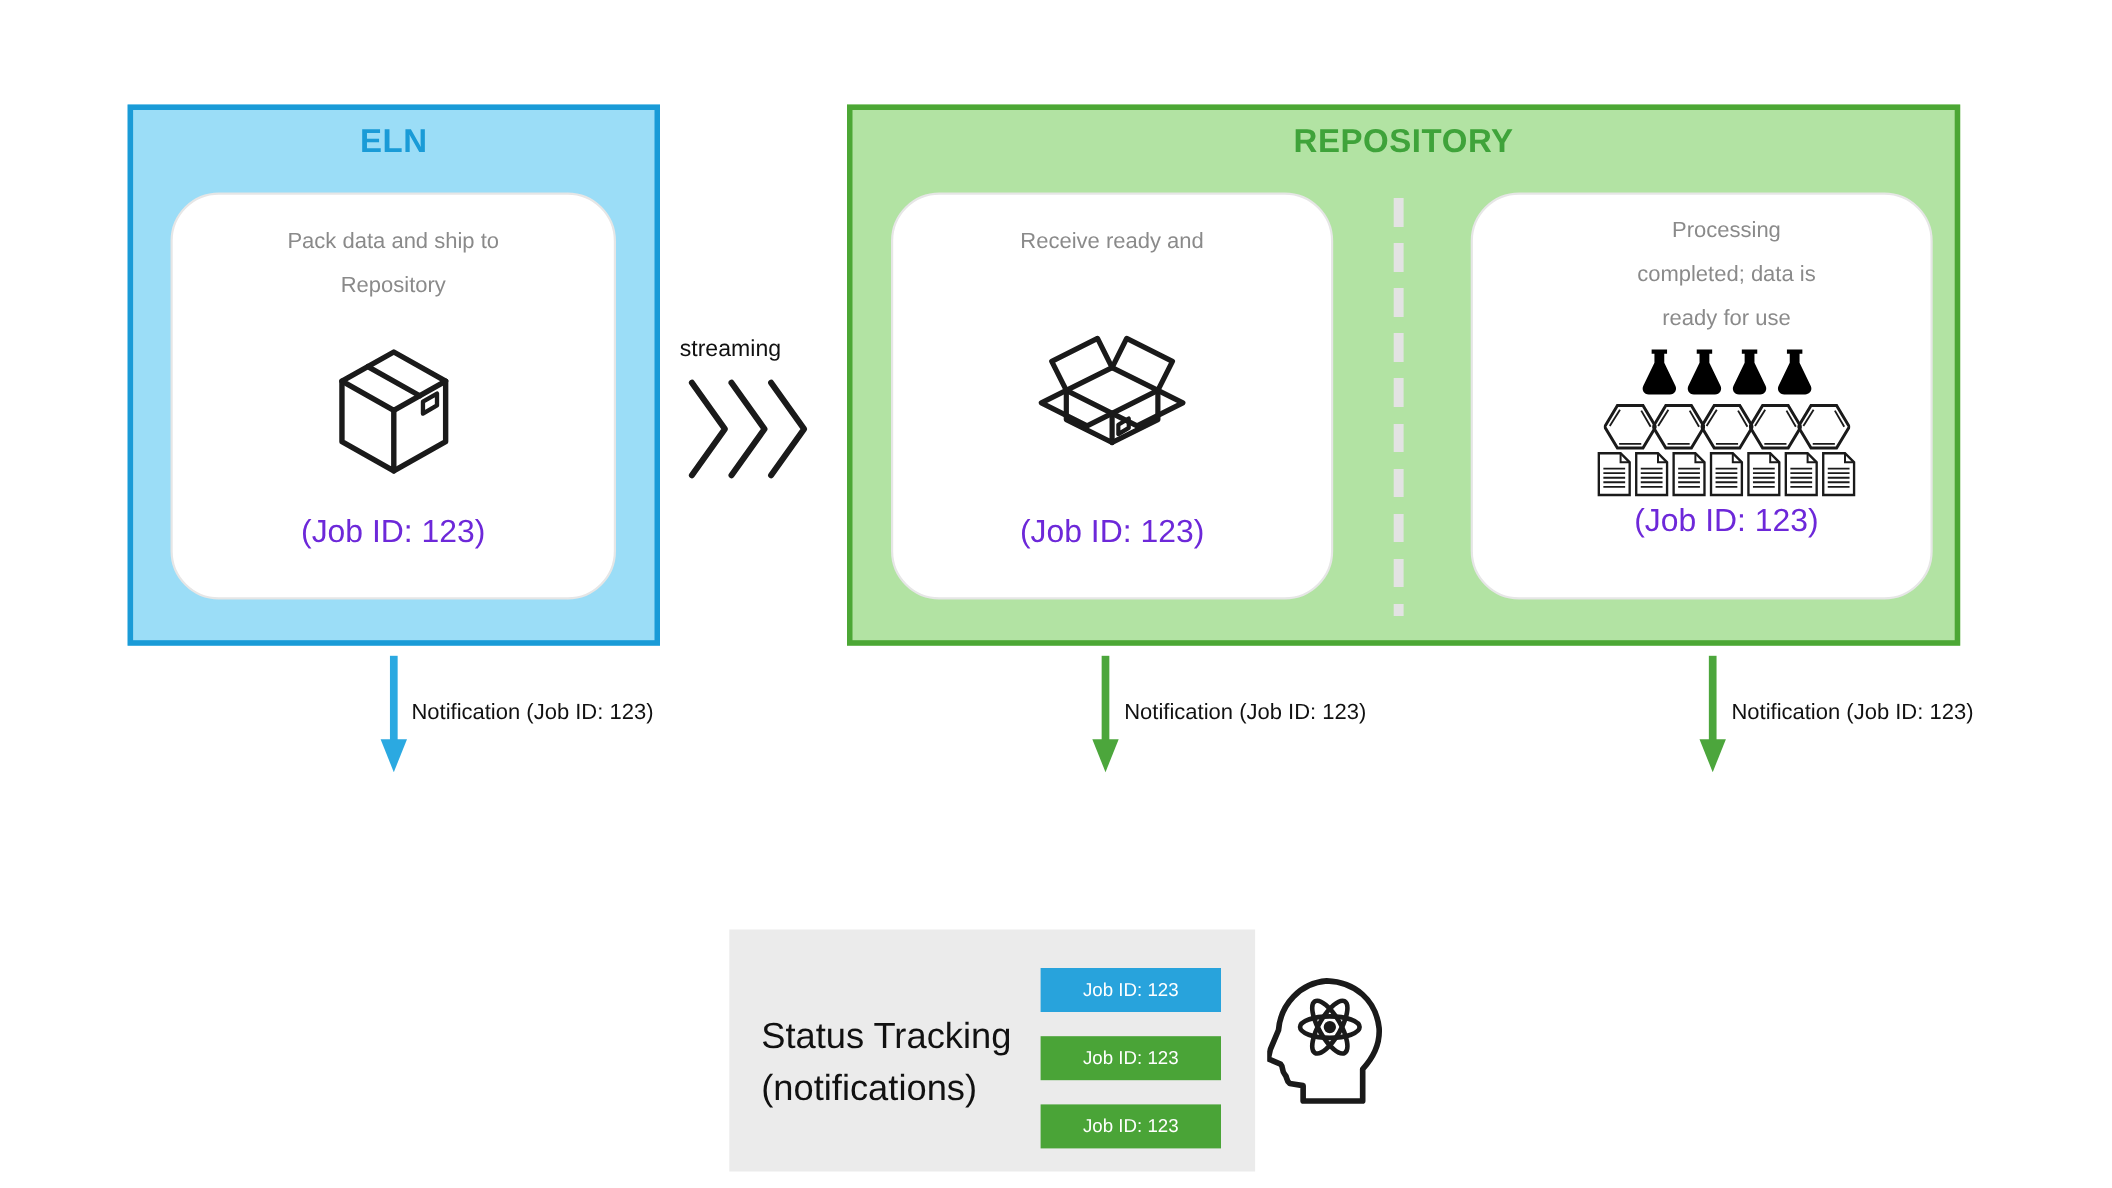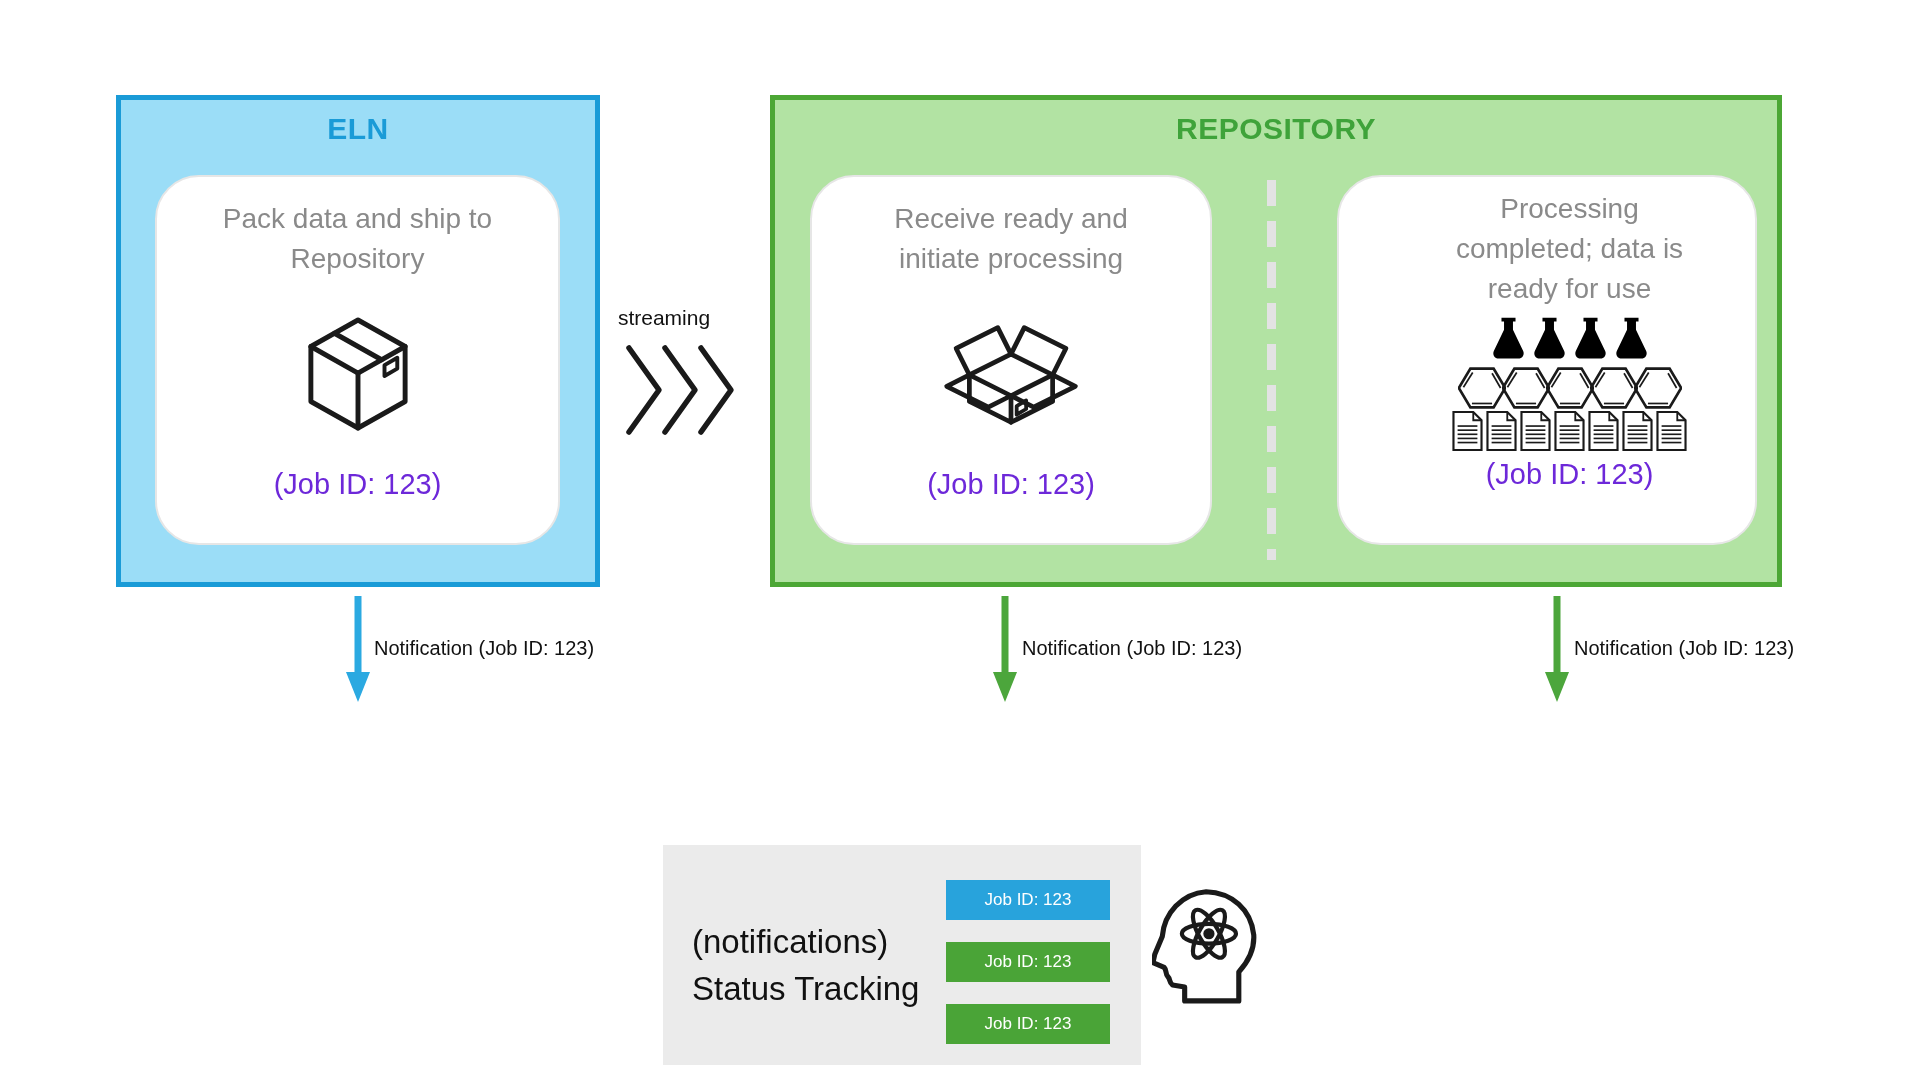--- a/index.html
+++ b/index.html
@@ -14,21 +14,21 @@
              font-size:30px;font-weight:bold;letter-spacing:.5px;}
   .eln-box .sys-title{color:#1A9BD7;}
   .repo-box .sys-title{color:#3FA33A;}
 
   
   .card{position:absolute;box-sizing:border-box;background:#fff;border:2px solid #E6E6E6;
         border-radius:44px;display:flex;flex-direction:column;align-items:center;}
   .card-1{left:155px;top:175px;width:405px;height:370px;}
   .card-2{left:810px;top:175px;width:402px;height:370px;}
   .card-3{left:1337px;top:175px;width:420px;height:370px;padding-left:45px;}
-  .card-text{margin-top:22px;text-align:center;font-size:28px;line-height:40px;color:#8A8A8A;}
+  .card-text{margin-top:22px;text-align:center;font-size:20px;line-height:40px;color:#8A8A8A;}
   .card-3 .card-text{margin-top:12px;}
   .card-text span{display:block;}
   .card-icon{margin:auto 0;display:flex;align-items:center;justify-content:center;}
   .job-id{margin-bottom:42px;font-size:29px;color:#6d28d9;text-align:center;}
   .card-3 .job-id{margin-bottom:24px;}
 
   
   .dash-divider{position:absolute;left:1267px;top:180px;width:9px;height:380px;
     background:repeating-linear-gradient(to bottom,#E3E3E3 0 26px,rgba(0,0,0,0) 26px 41px);}
 
@@ -102,21 +102,20 @@
     </g>
   </svg>
 
   <section class="sysbox repo-box">
     <div class="sys-title">REPOSITORY</div>
   </section>
 
   <div class="card card-2">
     <div class="card-text">
       <span>Receive ready and</span>
-      <span>initiate processing</span>
     </div>
     <div class="card-icon">
       <svg width="140" height="120" viewBox="-14 2 148 122">
         <g fill="none" stroke="#1a1a1a" stroke-width="5" stroke-linejoin="round" stroke-linecap="round">
           <path d="M60,42 L104,64 L60,86 L16,64 Z"></path>
           <path d="M16,64 L16,92 L60,114 L60,86"></path>
           <path d="M104,64 L104,92 L60,114"></path>
           <path d="M16,64 L2,36 L46,14 L60,42"></path>
           <path d="M104,64 L118,36 L74,14 L60,42"></path>
           <path d="M16,64 L-8,76 L36,98 L60,86"></path>
@@ -290,22 +289,22 @@
   <div class="notif-label label-2">Notification (Job ID: 123)</div>
 
   <svg class="notif-arrow arrow-3" viewBox="0 0 26 108" style="color: rgb(76, 166, 60);">
     <rect x="9.5" y="0" width="7" height="80" fill="currentColor"></rect>
     <polygon points="1,76 25,76 13,106" fill="currentColor"></polygon>
   </svg>
   <div class="notif-label label-3">Notification (Job ID: 123)</div>
 
   <div class="status-panel"></div>
   <div class="status-title">
+    <span>Status Tracking</span>
     <span>(notifications)</span>
-    <span>Status Tracking</span>
   </div>
   <div class="badge badge-1" style="background: rgb(40, 163, 220);">Job ID: 123</div>
   <div class="badge badge-2" style="background: rgb(74, 164, 55);">Job ID: 123</div>
   <div class="badge badge-3" style="background: rgb(74, 164, 55);">Job ID: 123</div>
 
   <svg class="head-icon" width="112" height="134" viewBox="0 0 120 135">
     <path d="M58,4 C32,6 13,27 11,52 L3,71 L1,80 L13,85 C16,88 14,92 17,95 C20,98 18,101 22,104 L35,106 L35,121 L93,121 L93,90 C104,78 110,65 109,50 C106,23 86,5 58,4 Z" fill="none" stroke="#1a1a1a" stroke-width="5.5" stroke-linejoin="round"></path>
     <g fill="none" stroke="#1a1a1a" stroke-width="4.5">
       <ellipse cx="61" cy="49" rx="29" ry="10.5"></ellipse>
       <ellipse cx="61" cy="49" rx="29" ry="10.5" transform="rotate(60 61 49)"></ellipse>

